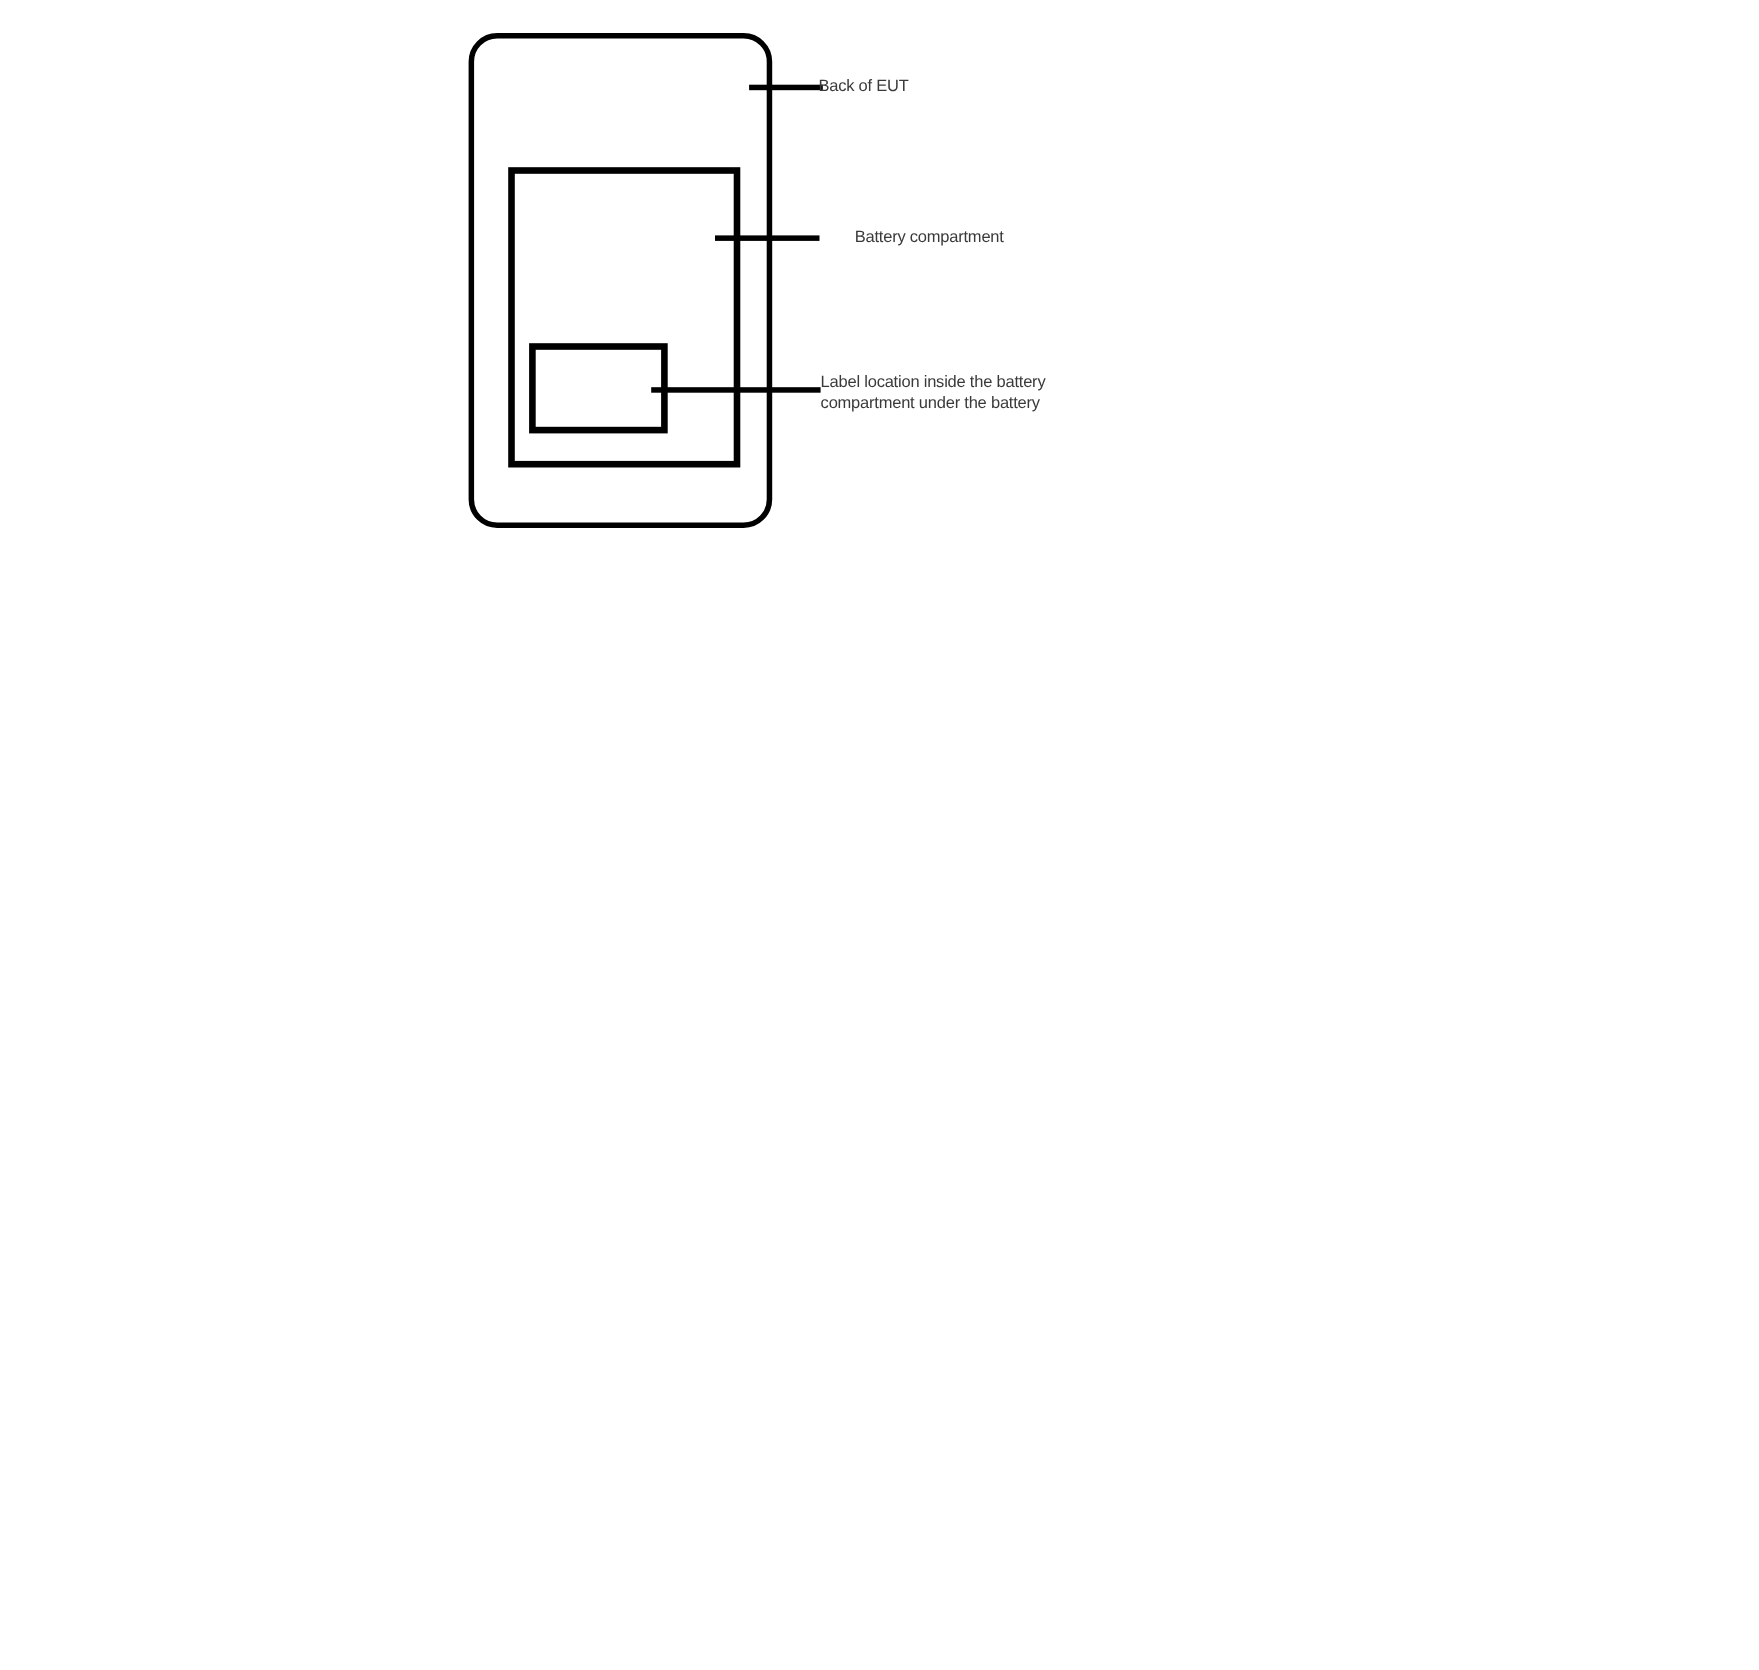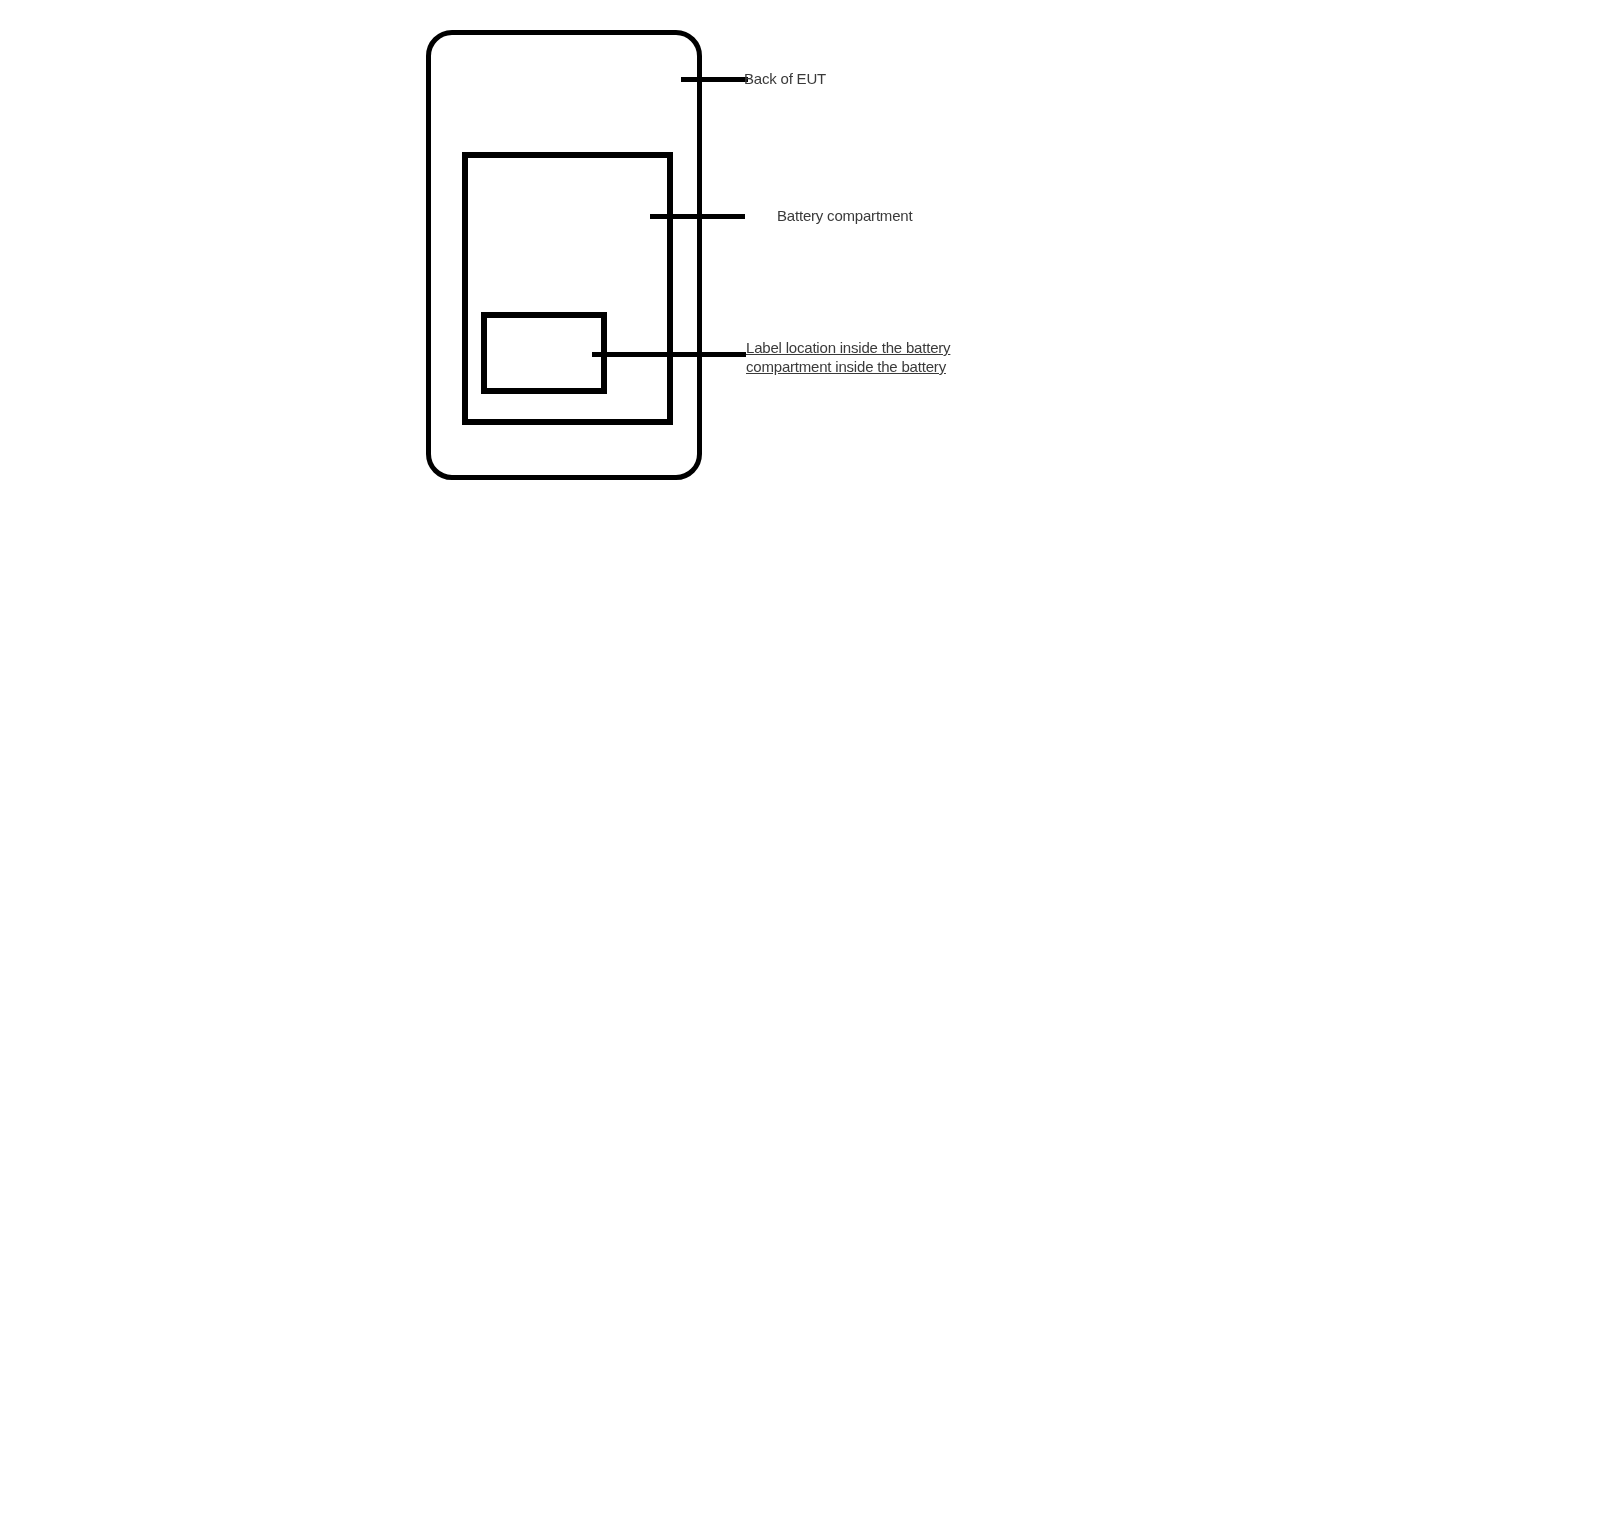--- a/index.html
+++ b/index.html
@@ -81,21 +81,20 @@
     top: 71px;
   }
   .caption-battery {
     left: 777px;
     top: 208px;
   }
   .caption-label-location {
     left: 746px;
     top: 338px;
     line-height: 19px;
-    text-decoration: underline;
   }
 </style>
 </head>
 <body>
 
 <div class="canvas">
 
   <div class="shape outer-rect"></div>
 
   <div class="shape battery-rect"></div>
@@ -107,16 +106,16 @@
   <div class="leader leader-battery"></div>
 
   <div class="leader leader-label"></div>
 
   <div class="caption caption-back">Back of EUT</div>
 
   <div class="caption caption-battery">Battery compartment</div>
 
   <div class="caption caption-label-location">
     <div>Label location inside the battery</div>
-    <div>compartment inside the battery</div>
+    <div>compartment under the battery</div>
   </div>
 
 </div>
 
 </body></html>

